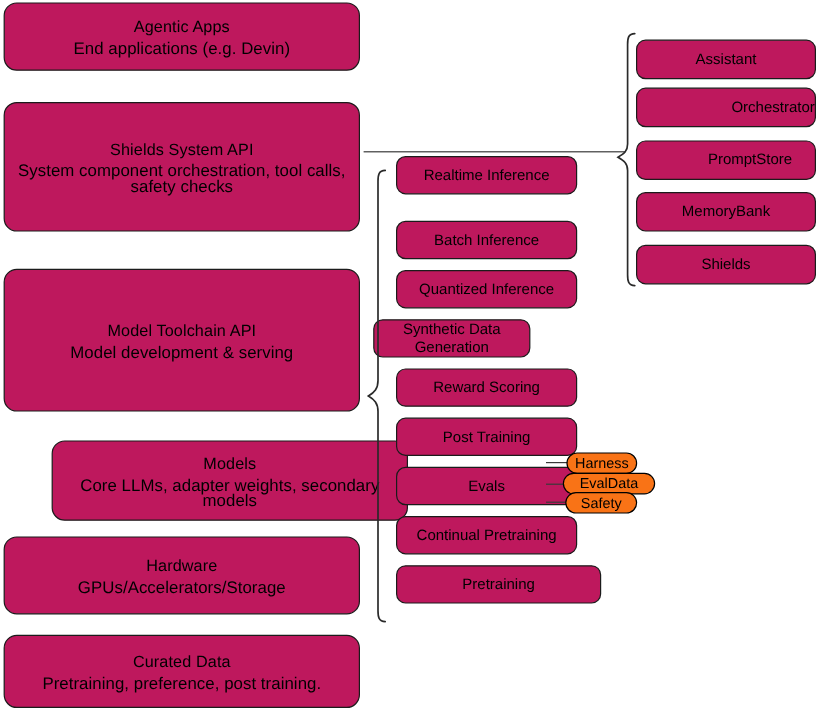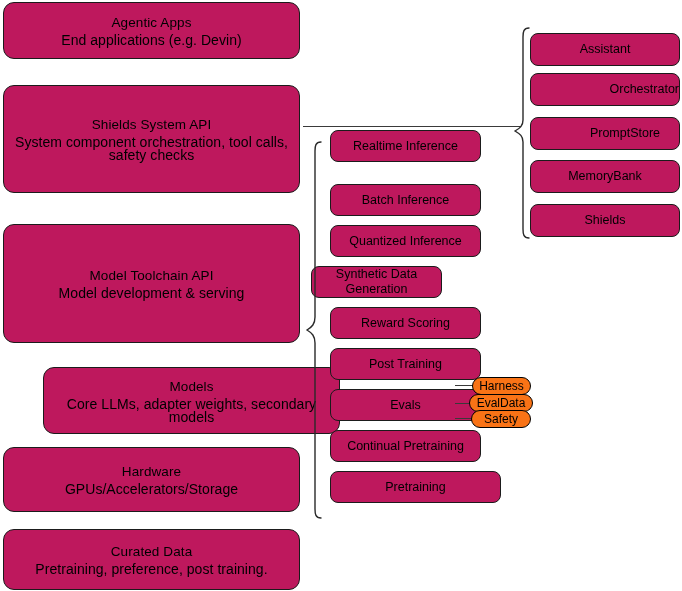--- a/index.html
+++ b/index.html
@@ -146,21 +146,21 @@
     <span>Pretraining</span>
   </div>
 
   <div class="hline" style="left:455px;top:385px;width:22px;z-index:5;"></div>
   <div class="hline" style="left:455px;top:403px;width:20px;z-index:5;"></div>
   <div class="hline" style="left:455px;top:418px;width:22px;z-index:5;"></div>
 
   <div class="badge" style="left:472px;top:377px;width:59px;height:18px;">
     <span>Harness</span>
   </div>
-  <div class="badge" style="left:469px;top:394px;width:64px;height:18px;">
+  <div class="badge" style="left:469px;top:394px;width:77px;height:18px;">
     <span>EvalData</span>
   </div>
   <div class="badge" style="left:471px;top:410px;width:60px;height:18px;">
     <span>Safety</span>
   </div>
 
   <div class="node pill" style="left:530px;top:33px;width:150px;height:33px;">
     <span>Assistant</span>
   </div>
   <div class="node pill" style="left:530px;top:73px;width:150px;height:33px;align-items:flex-end;">

